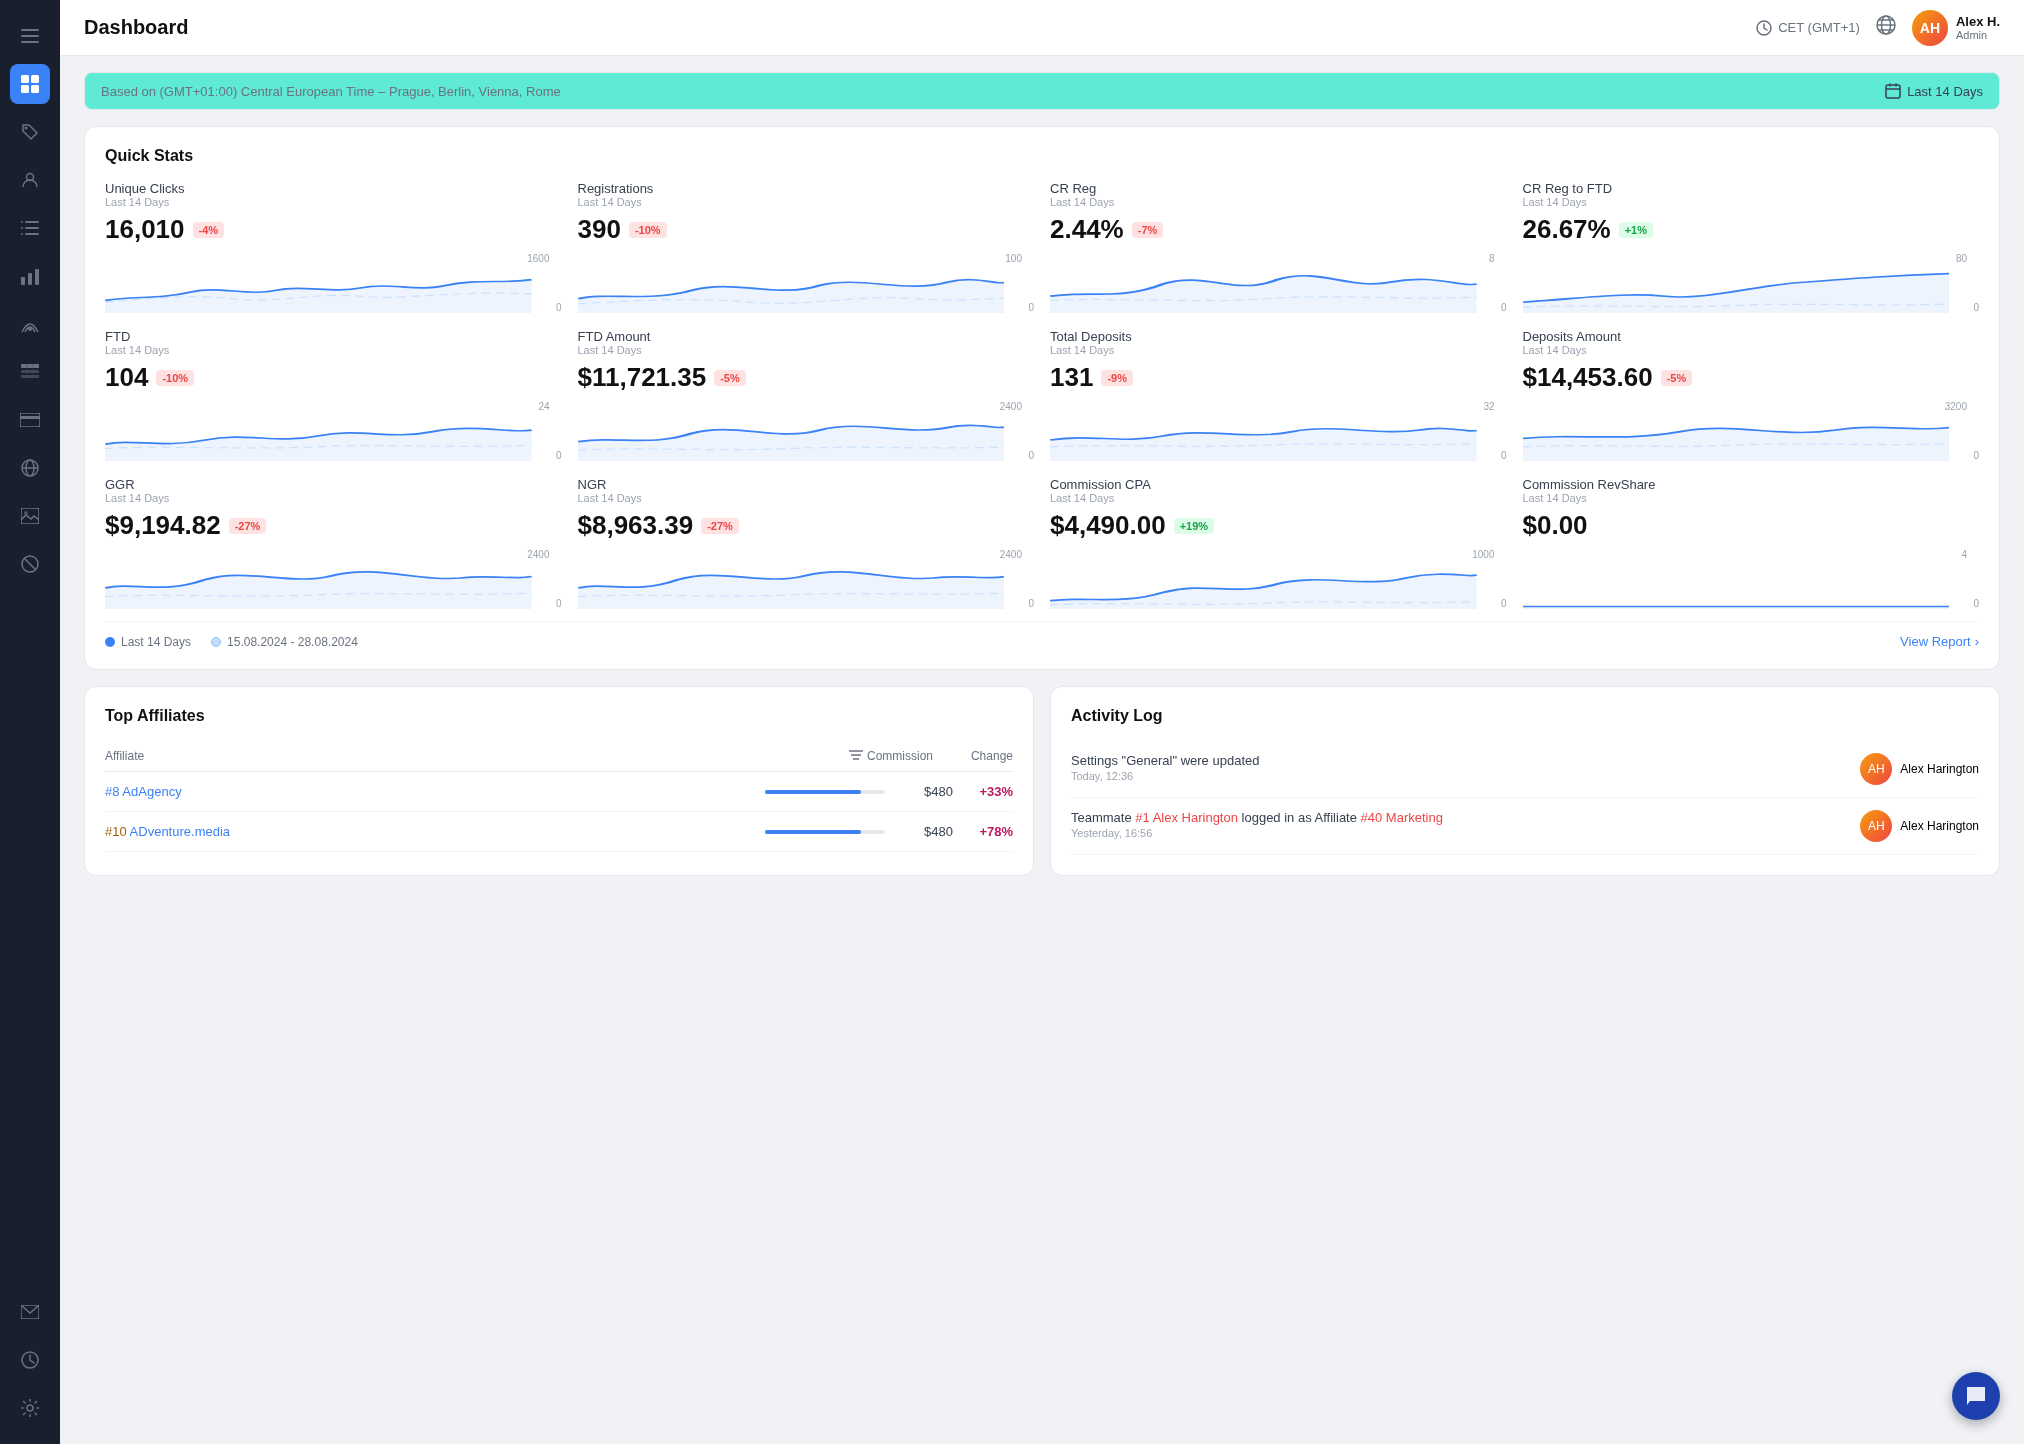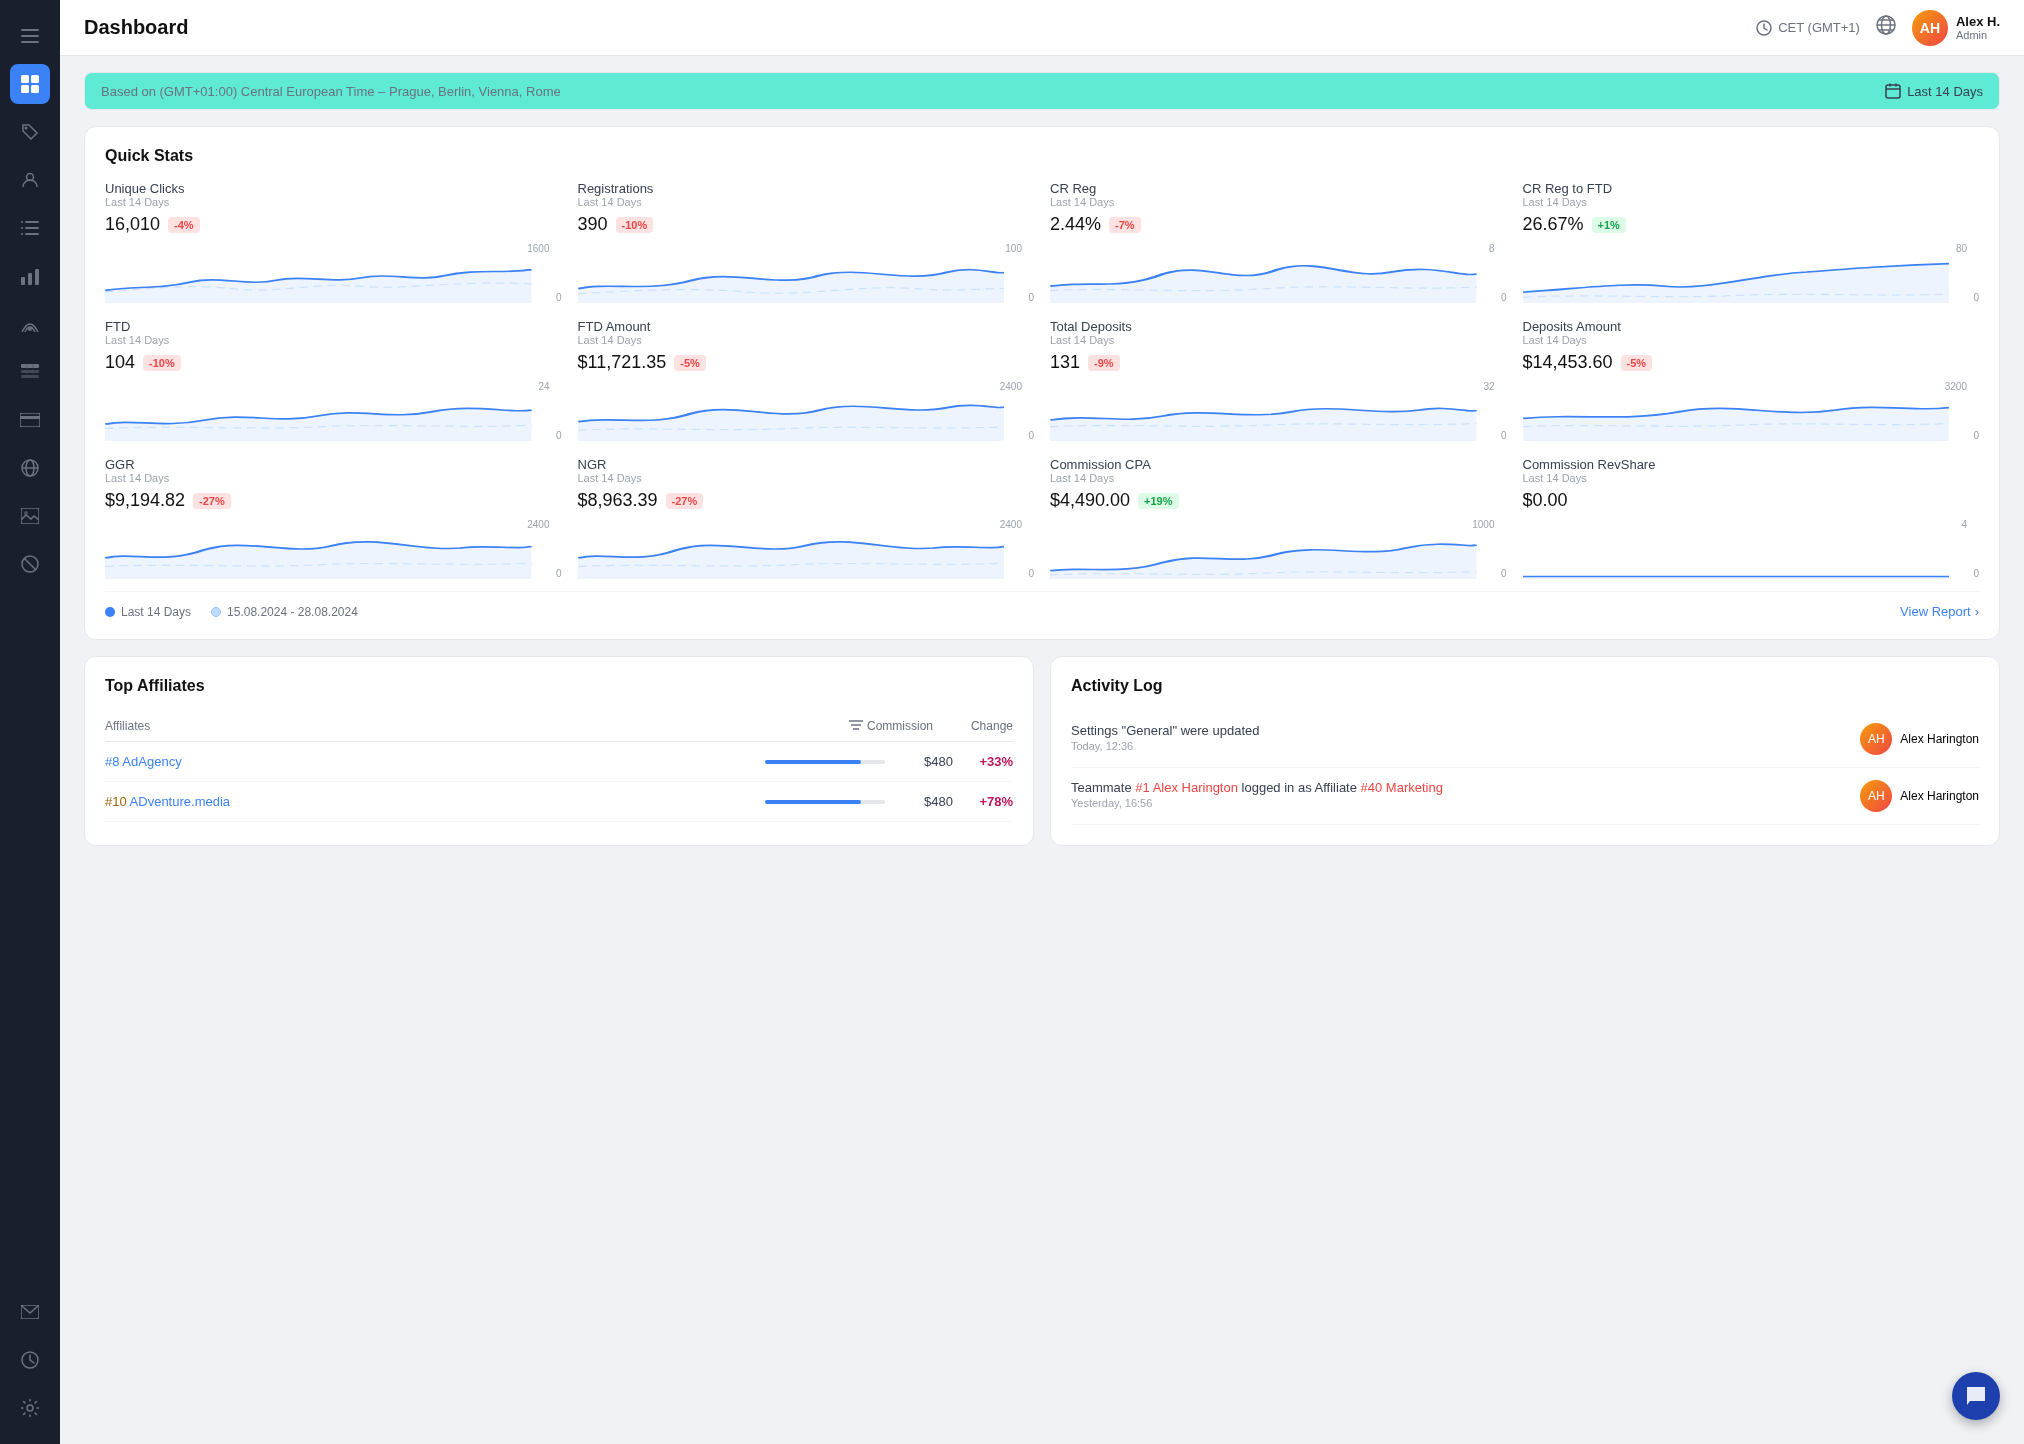--- a/index.html
+++ b/index.html
@@ -98,21 +98,21 @@
     .stats-grid {
       display: grid;
       grid-template-columns: repeat(4, 1fr);
       gap: 16px;
     }
 
     .stat-item {}
     .stat-label { font-size: 13px; font-weight: 500; color: #374151; }
     .stat-period { font-size: 11px; color: #9ca3af; margin-bottom: 6px; }
     .stat-value-row { display: flex; align-items: center; gap: 8px; margin-bottom: 8px; }
-    .stat-value { font-size: 18px; font-weight: 400; color: #111; }
+    .stat-value { font-size: 26px; font-weight: 700; color: #111; }
     .stat-badge {
       font-size: 11px;
       font-weight: 600;
       padding: 2px 6px;
       border-radius: 4px;
     }
     .badge-red { background: #fee2e2; color: #ef4444; }
     .badge-green { background: #dcfce7; color: #16a34a; }
 
     .mini-chart {
@@ -612,21 +612,21 @@
           <span>›</span>
         </div>
       </div>
     </div>
 
     <div class="bottom-grid">
 
       <div class="card">
         <div class="card-title">Top Affiliates</div>
         <div class="affiliates-header">
-          <span class="aff-col-name">Affiliates</span>
+          <span class="aff-col-name">Affiliate</span>
           <div class="aff-col-commission">
             <svg width="14" height="12" viewBox="0 0 14 12" fill="none">
               <line x1="0" y1="1" x2="14" y2="1" stroke="#6b7280" stroke-width="1.5"></line>
               <line x1="2" y1="5" x2="12" y2="5" stroke="#6b7280" stroke-width="1.5"></line>
               <line x1="4" y1="9" x2="10" y2="9" stroke="#6b7280" stroke-width="1.5"></line>
             </svg>
             <span>Commission</span>
           </div>
           <span class="aff-col-change">Change</span>
         </div>

